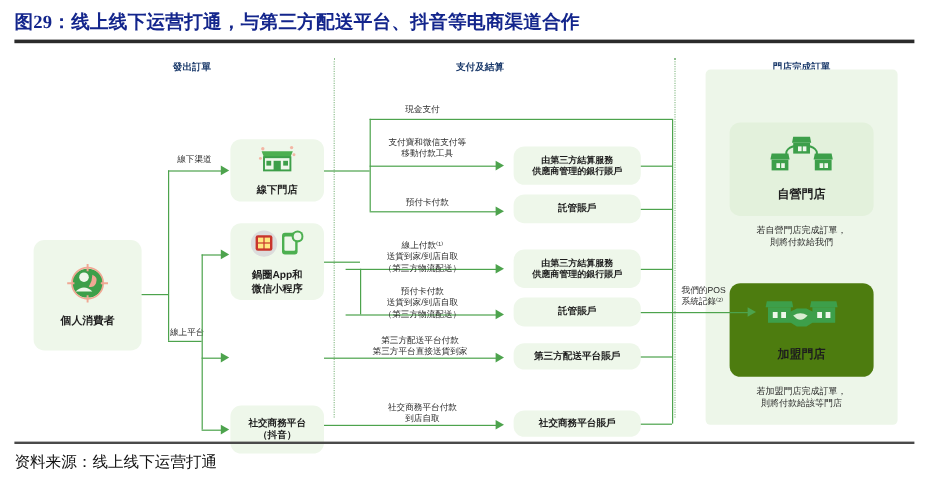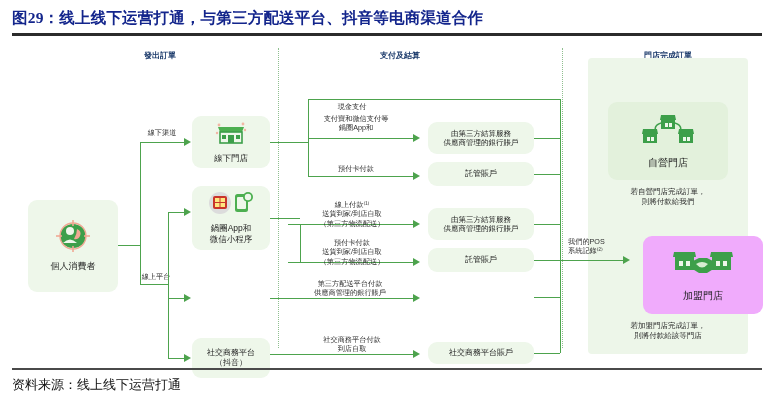--- a/index.html
+++ b/index.html
@@ -55,21 +55,21 @@
     position:absolute;
     background:#eef7ea;
     border-radius:9px;
     display:flex;flex-direction:column;
     align-items:center;justify-content:center;
     text-align:center;
     color:#1d1d1d;
     box-sizing:border-box;
     line-height:1.25;
   }
-  .node .lbl{font-weight:normal;white-space:pre-line;}
+  .node .lbl{font-weight:bold;white-space:pre-line;}
 
   .node-consumer{left:28px;top:160px;width:90px;height:92px;}
   .node-consumer .lbl{font-size:9px;}
 
   .node-offline{left:192px;top:76px;width:78px;height:52px;}
   .node-offline .lbl{font-size:8.5px;}
 
   .node-app{left:192px;top:146px;width:78px;height:64px;}
   .node-app .lbl{font-size:8.5px;}
 
@@ -92,21 +92,21 @@
   .node-socacct{left:428px;top:302px;width:106px;height:22px;}
   .node-socacct .lbl{font-size:8px;}
 
   
   .rightpanel{
     position:absolute;left:588px;top:18px;width:160px;height:296px;
     background:#edf6e9;border-radius:4px;
   }
   .node-own{left:608px;top:62px;width:120px;height:78px;background:#e3f1dc;}
   .node-own .lbl{font-size:10px;}
-  .node-fr{left:643px;top:196px;width:120px;height:78px;background:#f0abfc;}
+  .node-fr{left:608px;top:196px;width:120px;height:78px;background:#4d7c0f;}
   .node-fr .lbl{font-size:10px;}
 
   .rnote{
     position:absolute;width:140px;left:598px;
     font-size:7.5px;color:#2b2b2b;text-align:center;
     line-height:1.35;white-space:pre-line;
   }
   .rnote-own{top:147px;}
   .rnote-fr{top:281px;}
 
@@ -220,20 +220,23 @@
     <div class="node node-escrow1">
       <span class="lbl">託管賬戶</span>
     </div>
     <div class="node node-bank2">
       <span class="lbl">由第三方結算服務
 供應商管理的銀行賬戶</span>
     </div>
     <div class="node node-escrow2">
       <span class="lbl">託管賬戶</span>
     </div>
+    <div class="node node-tpacct">
+      <span class="lbl">第三方配送平台賬戶</span>
+    </div>
     <div class="node node-socacct">
       <span class="lbl">社交商務平台賬戶</span>
     </div>
 
     <div class="node node-own">
       <span class="icon">
         <svg width="58" height="36" viewBox="0 0 58 36">
           <g fill="#3d9f4a">
             <path d="M22 2 L36 2 L37 7 L21 7 Z"></path>
             <rect x="22" y="7" width="14" height="9"></rect>
@@ -300,26 +303,26 @@
     <div class="arrow" style="left:184px;top:168px;"></div>
     <div class="hline" style="left:168px;top:258px;width:17px;"></div>
     <div class="arrow" style="left:184px;top:254px;"></div>
     <div class="hline" style="left:168px;top:318px;width:17px;"></div>
     <div class="arrow" style="left:184px;top:314px;"></div>
 
     <div class="hline" style="left:270px;top:102px;width:38px;"></div>
     <div class="vline" style="left:308px;top:59px;height:77px;"></div>
 
     <div class="hline" style="left:308px;top:59px;width:252px;"></div>
-    <div class="elabel" style="left:352px;top:62px;text-align:right;">現金支付</div>
+    <div class="elabel" style="left:352px;top:46px;text-align:right;">現金支付</div>
 
     <div class="hline" style="left:308px;top:98px;width:106px;"></div>
     <div class="arrow" style="left:413px;top:94px;"></div>
     <div class="elabel" style="left:356px;top:74px;">支付寶和微信支付等
-鍋圈App和</div>
+移動付款工具</div>
 
     <div class="hline" style="left:308px;top:136px;width:106px;"></div>
     <div class="arrow" style="left:413px;top:132px;"></div>
     <div class="elabel" style="left:356px;top:124px;">預付卡付款</div>
 
     <div class="hline" style="left:270px;top:178px;width:30px;"></div>
     <div class="vline" style="left:300px;top:184px;height:38px;"></div>
     <div class="hline" style="left:288px;top:184px;width:126px;"></div>
     <div class="arrow" style="left:413px;top:180px;"></div>
     <div class="elabel" style="left:352px;top:160px;">線上付款⁽¹⁾
@@ -327,21 +330,21 @@
 （第三方物流配送）</div>
     <div class="hline" style="left:288px;top:222px;width:126px;"></div>
     <div class="arrow" style="left:413px;top:218px;"></div>
     <div class="elabel" style="left:352px;top:198px;">預付卡付款
 送貨到家/到店自取
 （第三方物流配送）</div>
 
     <div class="hline" style="left:270px;top:258px;width:144px;"></div>
     <div class="arrow" style="left:413px;top:254px;"></div>
     <div class="elabel" style="left:350px;top:239px;">第三方配送平台付款
-供應商管理的銀行賬戶</div>
+第三方平台直接送貨到家</div>
 
     <div class="hline" style="left:270px;top:314px;width:144px;"></div>
     <div class="arrow" style="left:413px;top:310px;"></div>
     <div class="elabel" style="left:352px;top:295px;">社交商務平台付款
 到店自取</div>
 
     <div class="hline" style="left:534px;top:98px;width:26px;"></div>
     <div class="hline" style="left:534px;top:134px;width:26px;"></div>
     <div class="hline" style="left:534px;top:184px;width:26px;"></div>
     <div class="hline" style="left:534px;top:220px;width:26px;"></div>

